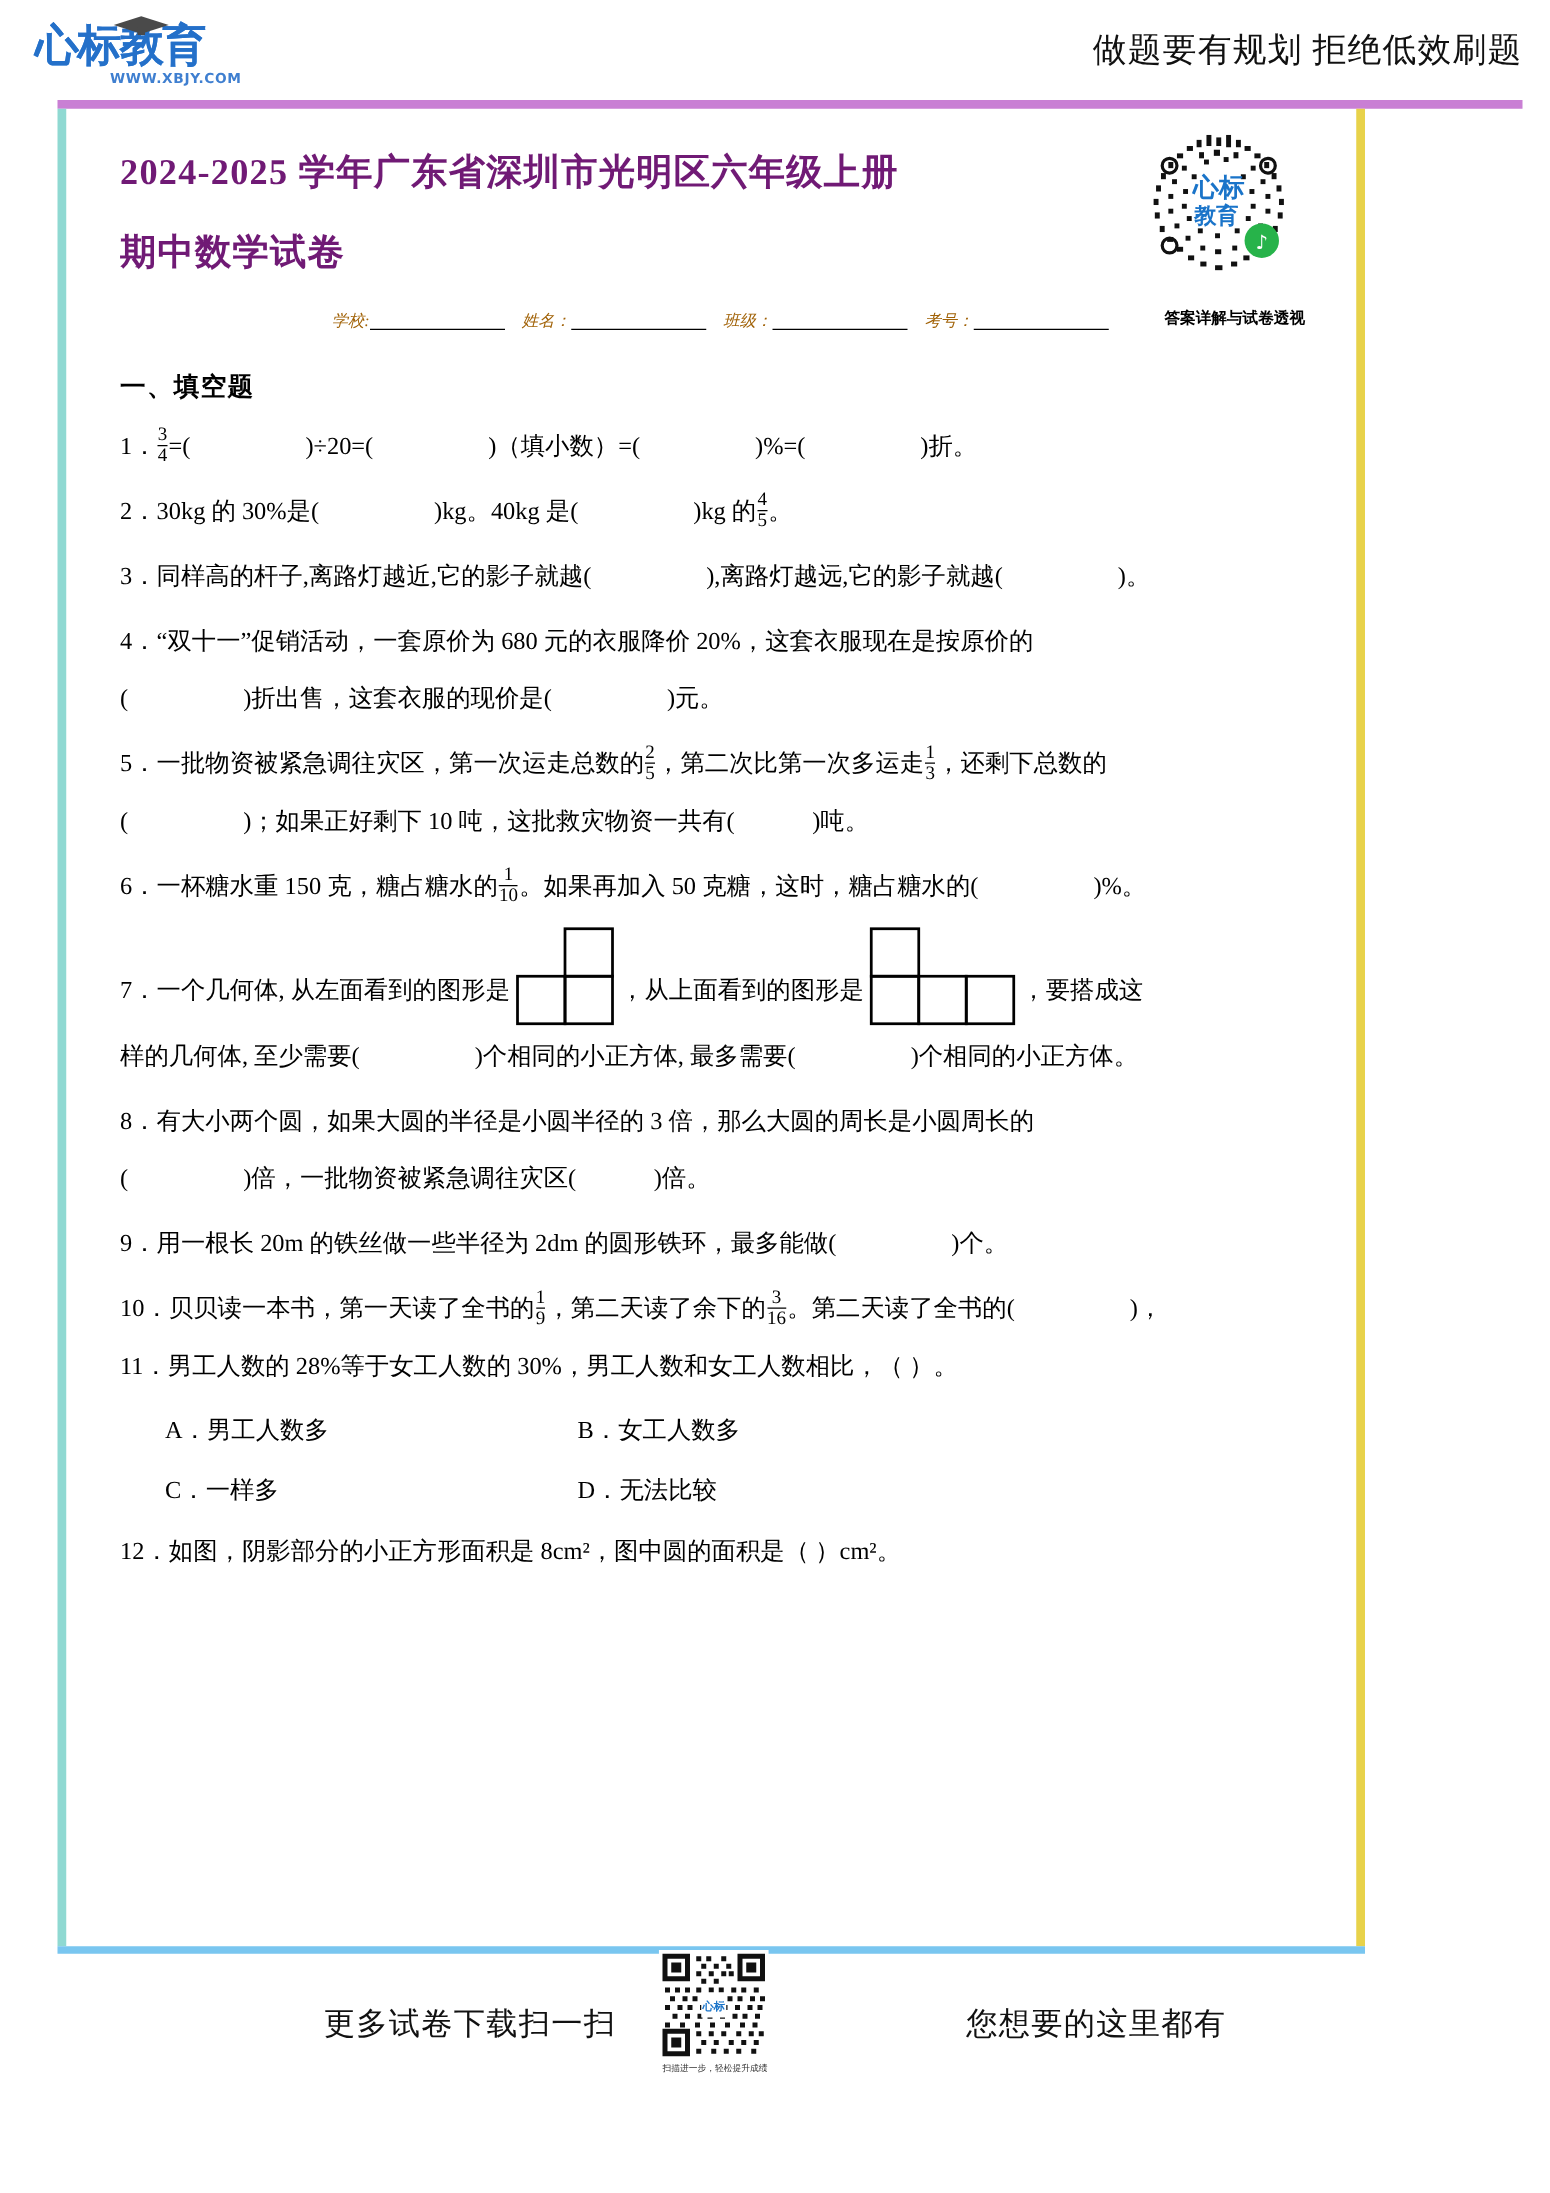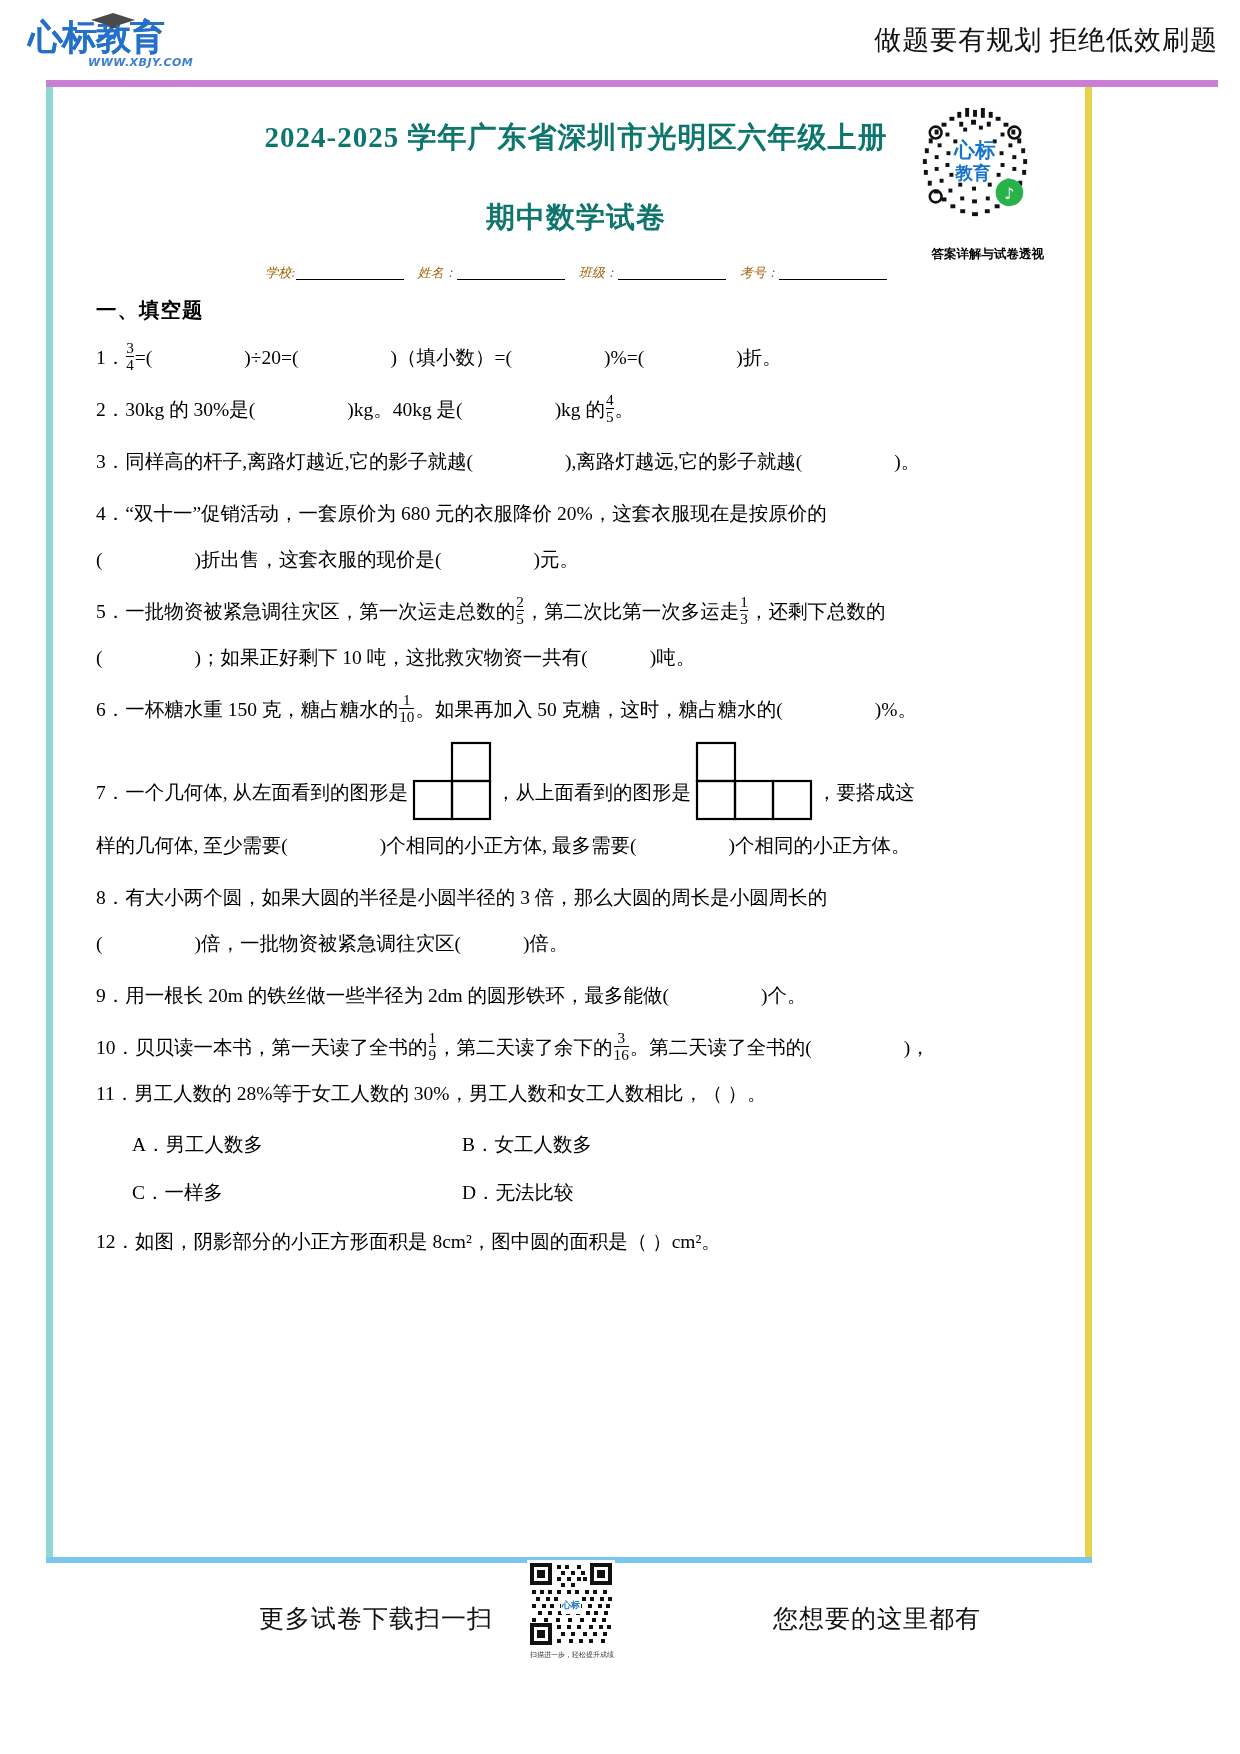--- a/index.html
+++ b/index.html
@@ -32,21 +32,20 @@
     background-clip: text;
     color: #2470c9;
   }
   .logo-cap {
     position: absolute; left: 62px; top: -2px;
     width: 46px; height: 18px;
   }
   .logo-url {
     position: absolute; left: 60px; top: 42px;
     font-family: "DejaVu Sans", sans-serif;
-    font-style: italic;
     font-weight: bold;
     font-size: 11px;
     color: #3f7fd0;
     letter-spacing: 0.5px;
   }
   .slogan {
     position: absolute; right: 22px; top: 22px;
     font-family: "Liberation Serif", serif;
     font-size: 27px;
     color: #111;
@@ -70,29 +69,29 @@
   .frame-bottom {
     position: absolute; left: 46px; top: 1557px; width: 1046px; height: 6px;
     background: #79c6f0;
   }
 
   
   .doc {
     position: absolute; left: 96px; top: 100px; width: 960px;
   }
   .title1, .title2 {
-    text-align: center;
+    text-align: left;
     font-family: "Liberation Serif", serif;
     font-weight: bold;
     font-size: 29px;
-    color: #0f766e;
+    color: #701a75;
     letter-spacing: 1px;
   }
   .title1 { margin: 18px 0 0 0; }
-  .title2 { margin: 40px 0 0 0; }
+  .title2 { margin: 24px 0 0 0; }
 
   .idline {
     margin-top: 26px;
     text-align: center;
     font-size: 13px;
     color: #a16207;
     white-space: nowrap;
     font-style: italic;
   }
   .idline .blank {

